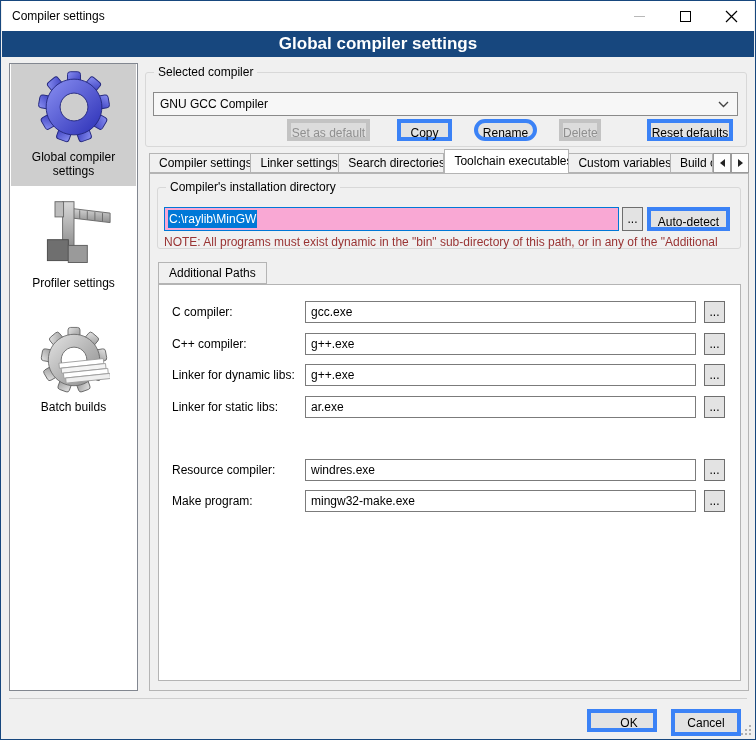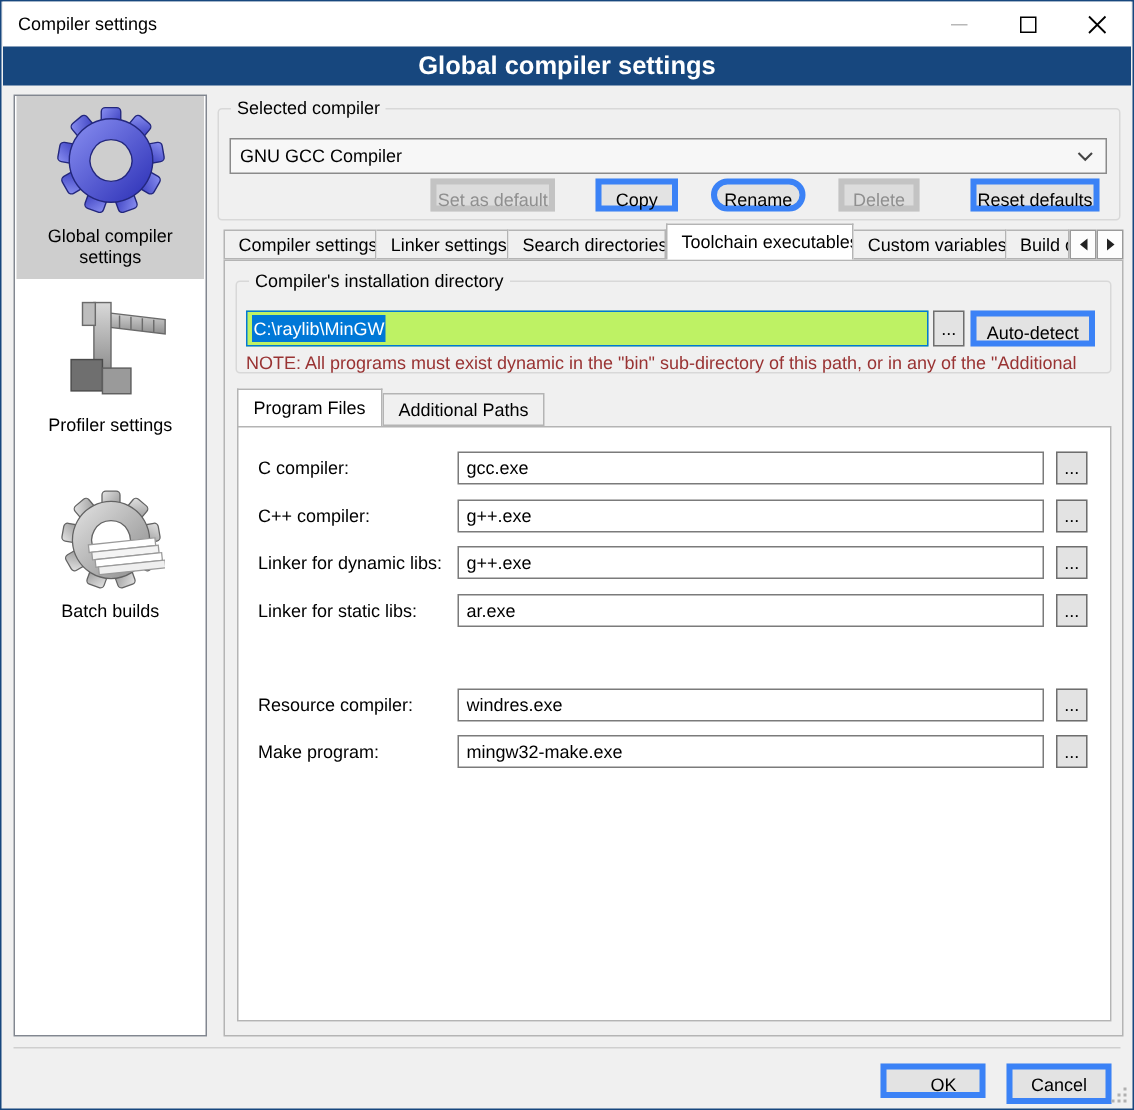--- a/index.html
+++ b/index.html
@@ -64,21 +64,21 @@
               border-right:5px solid #222; }
   .tri-right { width:0; height:0; border-top:4px solid transparent; border-bottom:4px solid transparent;
                border-left:5px solid #222; }
 
   .notebook { position:absolute; left:148px; top:172px; width:600px; height:518px;
               border:1px solid #b4b4b4; background:#f0f0f0; }
 
   
   .install-group { left:156px; top:186px; width:584px; height:62px; }
   .dir-input { position:absolute; left:6px; top:19px; width:455px; height:24px;
-               border:1px solid #0078d7; background:#bef264; display:flex; align-items:center;
+               border:1px solid #0078d7; background:#f9a8d4; display:flex; align-items:center;
                padding-left:3px; }
   .dir-sel { background:#0078d7; color:#fff; padding:2px 1px; }
   .note { position:absolute; left:6px; top:47px; right:2px; color:#993333; white-space:nowrap;
           overflow:hidden; }
 
   
   .inner-tabbar { position:absolute; left:157px; top:258px; height:25px; display:flex;
                   align-items:flex-end; }
   .itab { height:22px; background:#f0f0f0; border:1px solid #b4b4b4; padding:0 10px;
           line-height:21px; cursor:default; }
@@ -210,21 +210,21 @@
     <span class="groupbox-label">Selected compiler</span>
     <div class="combo" style="left:7px;top:19px;width:585px;">
       <span>GNU GCC Compiler</span>
       <svg class="chev" width="11" height="7" viewBox="0 0 11 7">
           <path d="M1,1 L5.5,5.5 L10,1" stroke="#444" stroke-width="1.4" fill="none"></path>
         </svg>
     </div>
     <button class="btn disabled" style="left:141px;top:46px;width:83px;">Set as default</button>
     <button class="btn" style="left:251px;top:46px;width:55px;">Copy</button>
     <button class="btn" style="left:328px;top:46px;width:63px;border-radius:11px;">Rename</button>
-    <button class="btn disabled" style="left:413px;top:46px;width:54px;">Delete</button>
+    <button class="btn disabled" style="left:413px;top:46px;width:42px;">Delete</button>
     <button class="btn" style="left:501px;top:46px;width:86px;">Reset defaults</button>
   </div>
 
   <div class="tabbar">
     <div class="tab">Compiler settings</div>
     <div class="tab">Linker settings</div>
     <div class="tab">Search directories</div>
     <div class="tab active">Toolchain executables</div>
     <div class="tab">Custom variables</div>
     <div class="tab clipped">Build options</div>
@@ -244,21 +244,20 @@
     <span class="groupbox-label">Compiler's installation directory</span>
     <div class="dir-input">
       <span class="dir-sel">C:\raylib\MinGW</span>
     </div>
     <button class="dots-btn" style="left:464px;top:19px;height:24px;line-height:18px;">...</button>
     <button class="btn" style="left:489px;top:19px;width:83px;height:24px;line-height:22px;">Auto-detect</button>
     <div class="note">NOTE: All programs must exist dynamic in the "bin" sub-directory of this path, or in any of the "Additional</div>
   </div>
 
   <div class="inner-tabbar">
-    <div class="itab active">Program Files</div>
     <div class="itab">Additional Paths</div>
   </div>
 
   <div class="page">
 
     <div class="row" style="top:6px;">
       <span class="row-label">C compiler:</span>
       <input class="field-input" value="gcc.exe" style="">
       <button class="dots-btn">...</button>
     </div>

